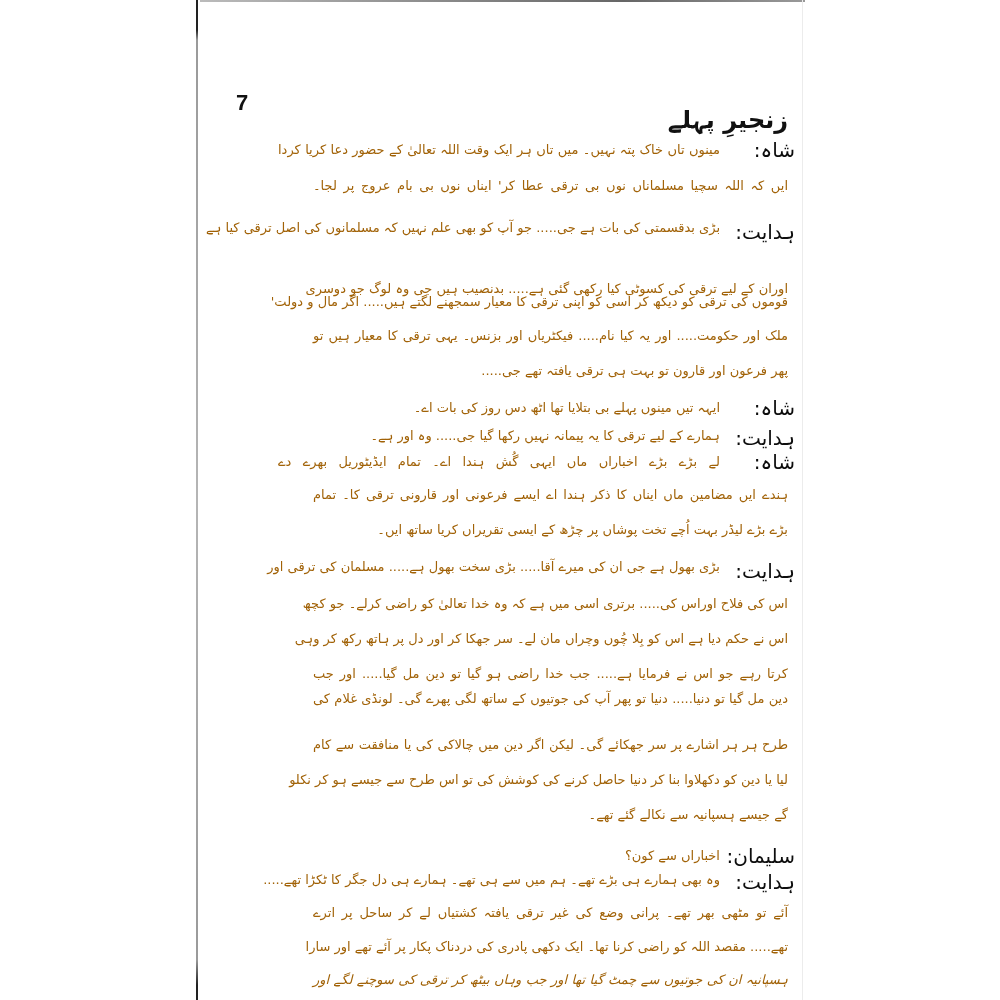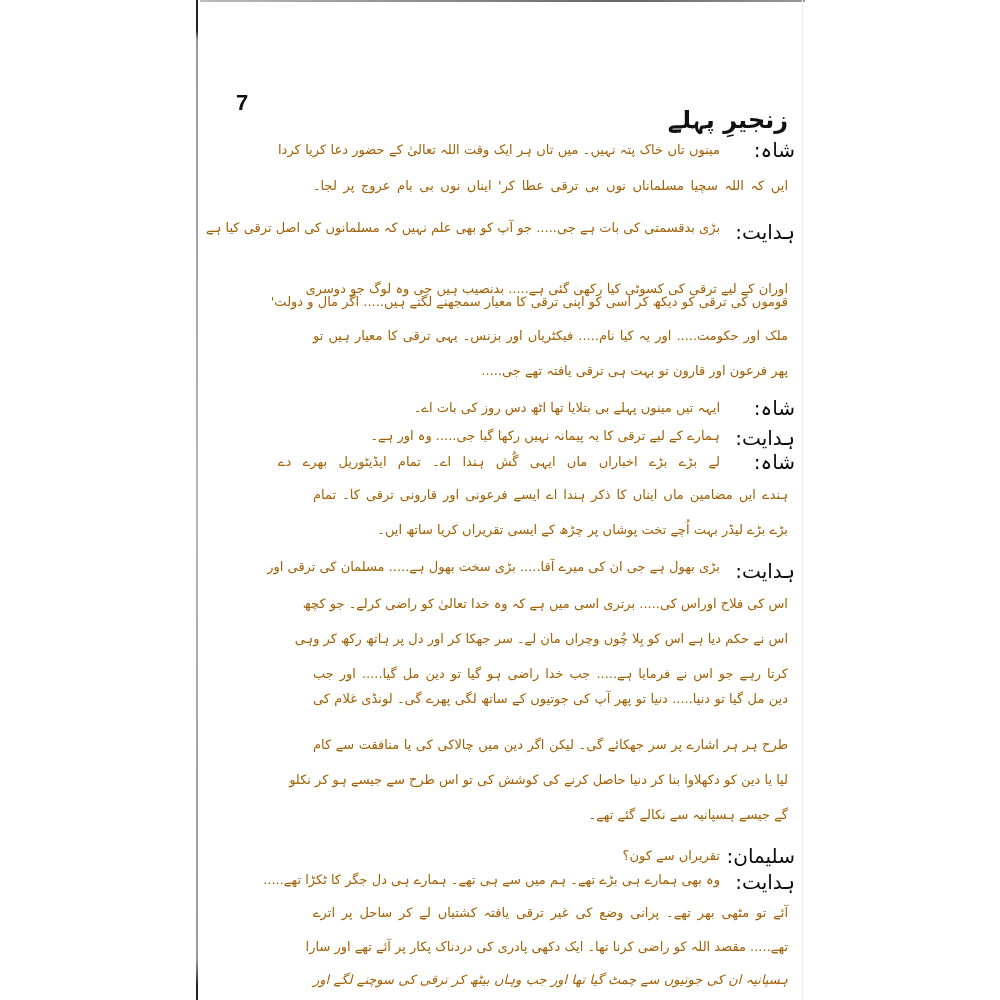--- a/index.html
+++ b/index.html
@@ -137,19 +137,19 @@
 <div class="line first" style="top:553px;">بڑی بھول ہے جی ان کی میرے آقا..... بڑی سخت بھول ہے..... مسلمان کی ترقی اور</div>
 <div class="line full" style="top:590px;">اس کی فلاح اوراس کی..... برتری اسی میں ہے کہ وہ خدا تعالیٰ کو راضی کرلے۔ جو کچھ</div>
 <div class="line full" style="top:625px;">اس نے حکم دیا ہے اس کو بِلا چُوں وچراں مان لے۔ سر جھکا کر اور دل پر ہاتھ رکھ کر وہی</div>
 <div class="line full" style="top:660px;">کرتا رہے جو اس نے فرمایا ہے..... جب خدا راضی ہو گیا تو دین مل گیا..... اور جب</div>
 <div class="line full" style="top:657px;margin-top:28px;">دین مل گیا تو دنیا..... دنیا تو پھر آپ کی جوتیوں کے ساتھ لگی پھرے گی۔ لونڈی غلام کی</div>
 <div class="line full" style="top:731px;">طرح ہر ہر اشارے پر سر جھکائے گی۔ لیکن اگر دین میں چالاکی کی یا منافقت سے کام</div>
 <div class="line full" style="top:766px;">لیا یا دین کو دکھلاوا بنا کر دنیا حاصل کرنے کی کوشش کی تو اس طرح سے جیسے ہو کر نکلو</div>
 <div class="line short" style="top:801px; right:212px;">گے جیسے ہسپانیہ سے نکالے گئے تھے۔</div>
 
 <div class="speaker" style="top:842px;">سلیمان:</div>
-<div class="line short" style="top:842px;">تقریراں سے کون؟</div>
+<div class="line short" style="top:842px;">اخباراں سے کون؟</div>
 
 <div class="speaker" style="top:868px;">ہدایت:</div>
 <div class="line first" style="top:866px;">وہ بھی ہمارے ہی بڑے تھے۔ ہم میں سے ہی تھے۔ ہمارے ہی دل جگر کا ٹکڑا تھے.....</div>
 <div class="line full" style="top:899px;">آئے تو مٹھی بھر تھے۔ پرانی وضع کی غیر ترقی یافتہ کشتیاں لے کر ساحل پر اترے</div>
 <div class="line full" style="top:933px;">تھے..... مقصد اللہ کو راضی کرنا تھا۔ ایک دکھی پادری کی دردناک پکار پر آئے تھے اور سارا</div>
 <div class="line full" style="top:966px;font-style:italic;">ہسپانیہ ان کی جوتیوں سے چمٹ گیا تھا اور جب وہاں بیٹھ کر ترقی کی سوچنے لگے اور</div>
 
 </body></html>

